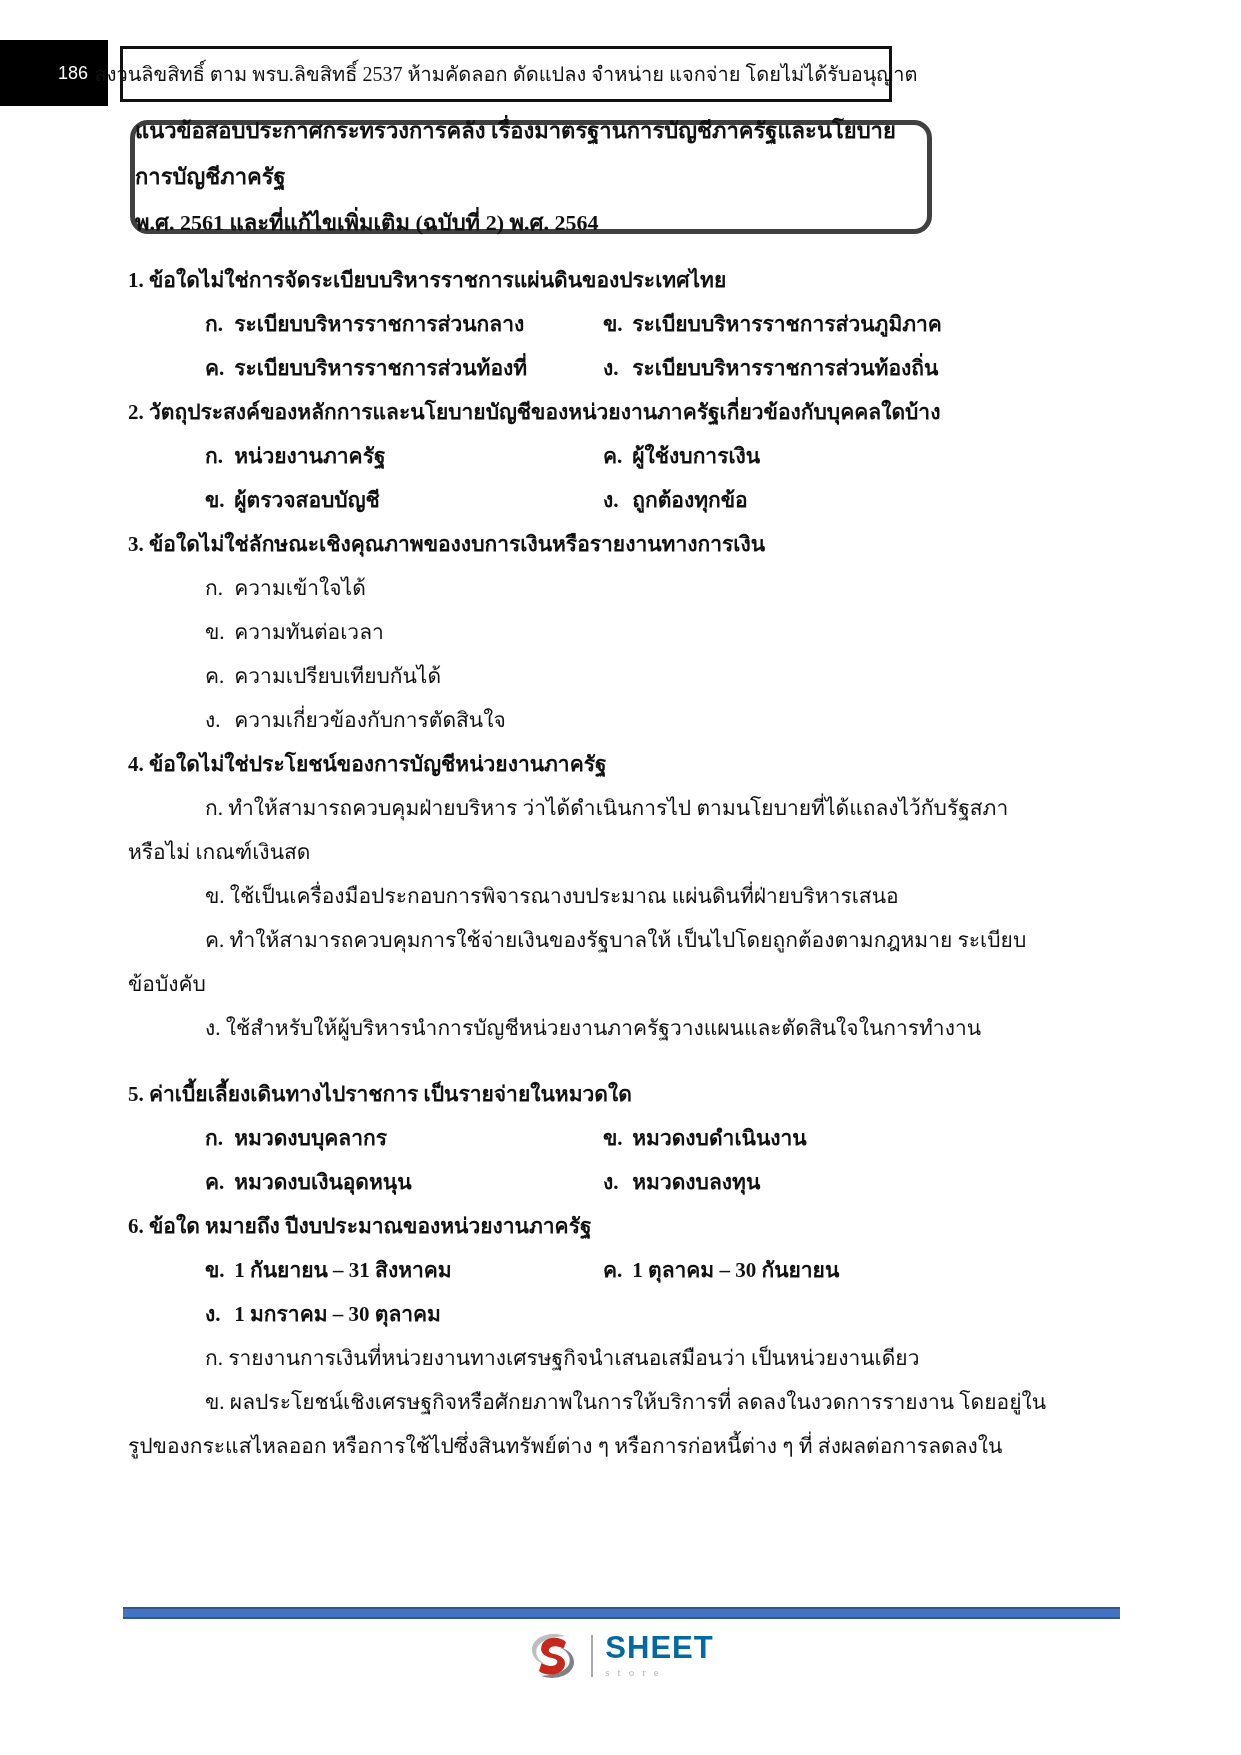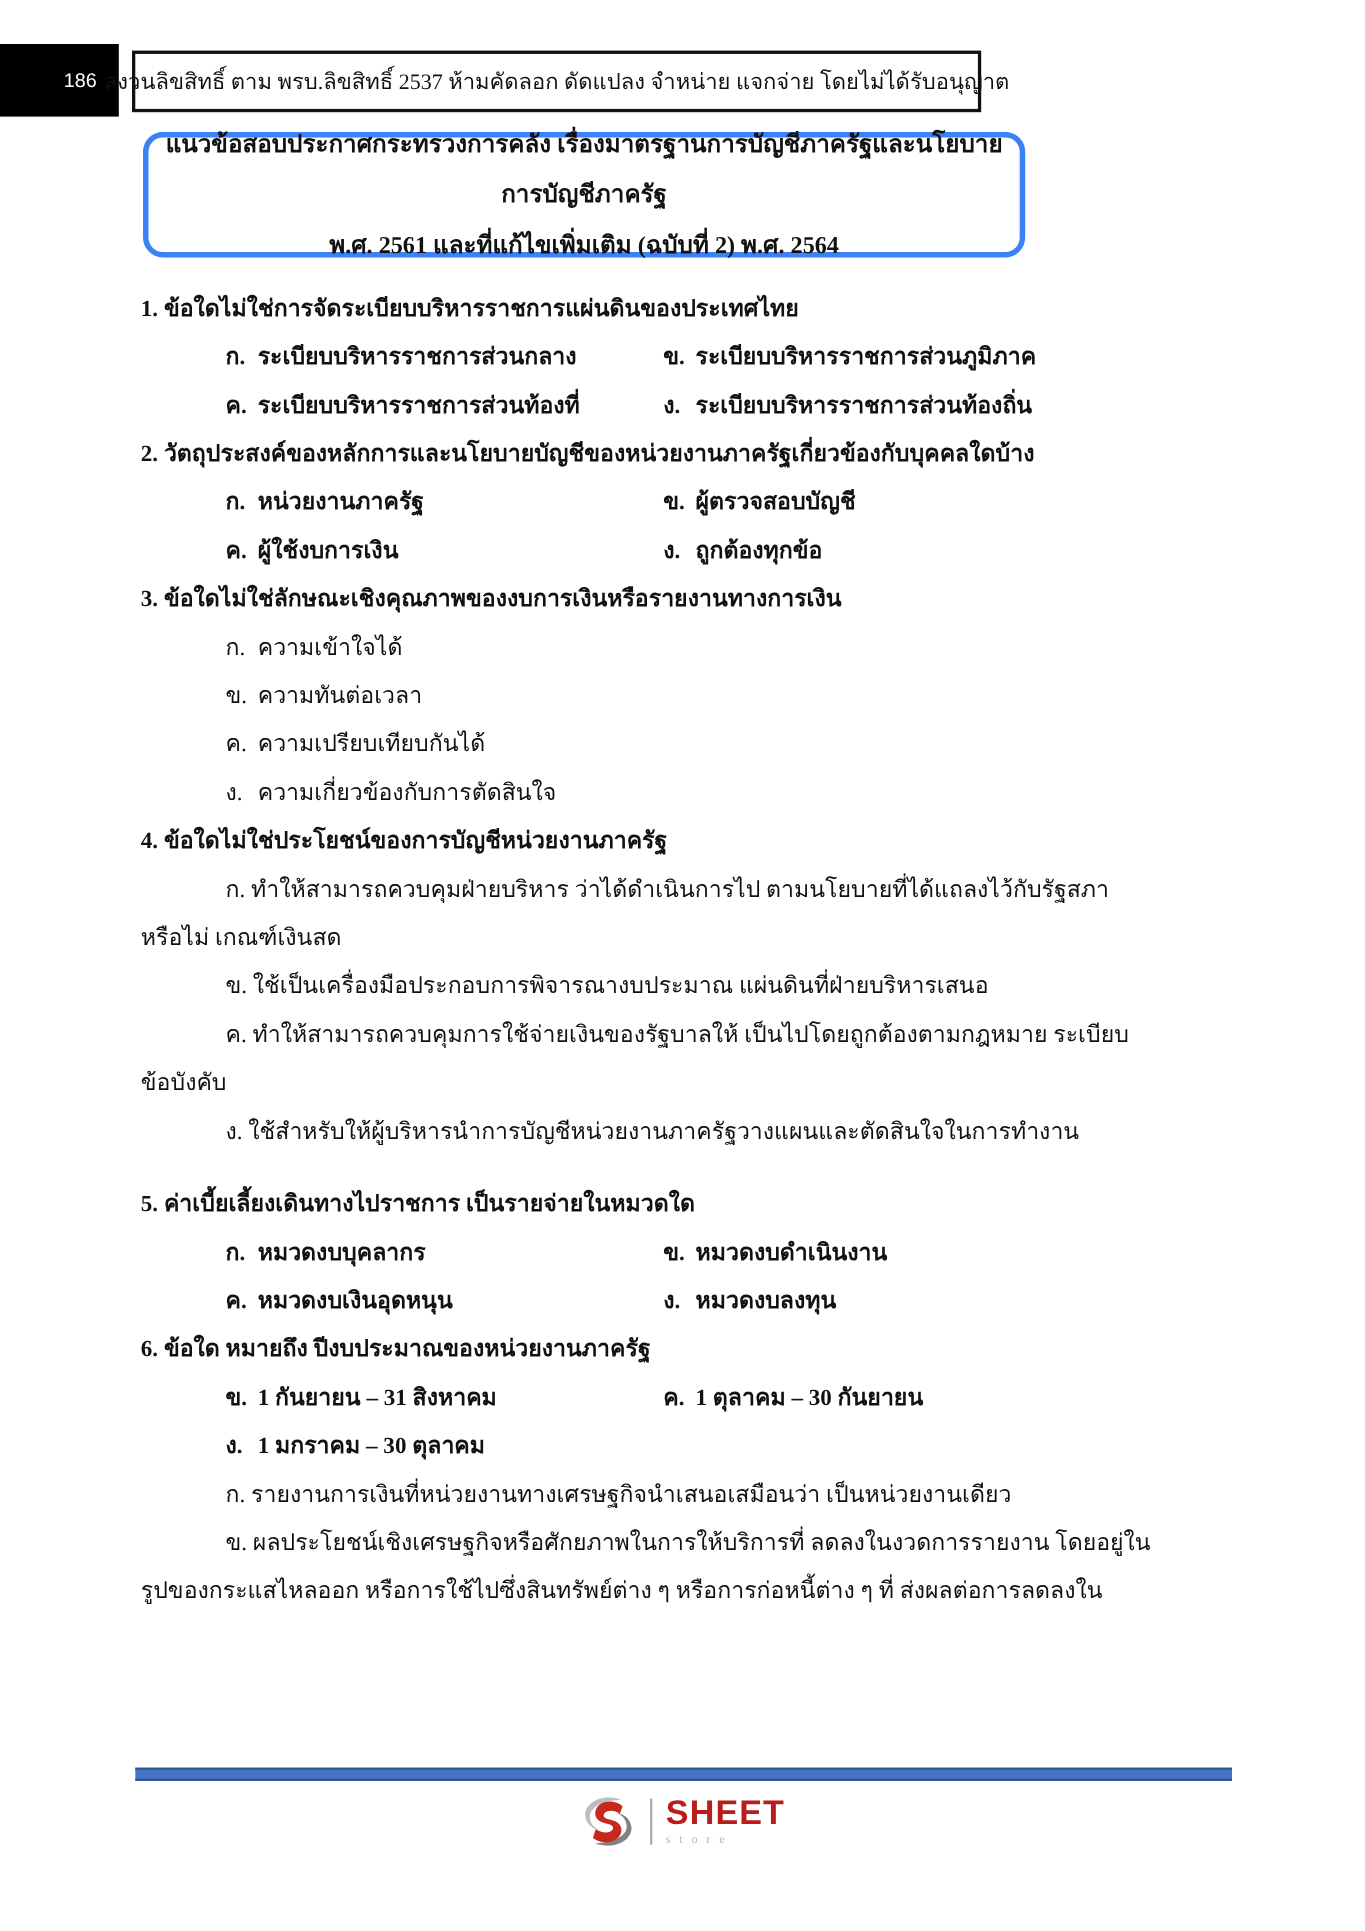--- a/index.html
+++ b/index.html
@@ -33,25 +33,24 @@
     box-sizing:border-box;
     display:flex; align-items:center; justify-content:center;
     font-size:20px;
     white-space:nowrap;
   }
   
   .title-box{
     position:absolute;
     left:130px; top:120px;
     width:802px; height:114px;
-    border:5px solid #3b82f6;
+    border:5px solid #404040;
     border-radius:18px;
     box-sizing:border-box;
     display:flex; flex-direction:column; justify-content:center;
-    text-align:center;
     font-weight:bold;
     font-size:22px;
     line-height:46px;
     background:#ffffff;
   }
   
   .questions{
     position:absolute;
     left:128px; top:258px;
     width:990px;
@@ -82,21 +81,21 @@
     width:1241px;
     display:flex; align-items:center; justify-content:center;
     gap:12px;
   }
   .logo-mark{width:52px; height:46px; flex:0 0 auto;}
   .logo-divider{width:2px; height:42px; background:#a7a9ac;}
   .logo-text{display:flex; flex-direction:column; align-items:flex-start;}
   .logo-name{
     font-family:"Liberation Sans","DejaVu Sans",sans-serif;
     font-weight:bold; font-size:31px; line-height:30px;
-    letter-spacing:1px; color:#b91c1c;
+    letter-spacing:1px; color:#0369a1;
   }
   .logo-sub{
     font-family:Liberation Serif, serif;
     font-size:11px; letter-spacing:8px; color:#b5b7ba; line-height:14px;
     margin-top:2px;
   }
 </style>
 </head>
 <body>
 
@@ -122,22 +121,22 @@
           <p class="choice cell"><span class="c-label">ก.</span> <span>ระเบียบบริหารราชการส่วนกลาง</span></p>
           <p class="choice cell"><span class="c-label">ข.</span> <span>ระเบียบบริหารราชการส่วนภูมิภาค</span></p>
           <p class="choice cell"><span class="c-label">ค.</span> <span>ระเบียบบริหารราชการส่วนท้องที่</span></p>
           <p class="choice cell"><span class="c-label">ง.</span> <span>ระเบียบบริหารราชการส่วนท้องถิ่น</span></p>
         </div>
       </div>
       <div class="question">
         <p class="q-head">2. วัตถุประสงค์ของหลักการและนโยบายบัญชีของหน่วยงานภาครัฐเกี่ยวข้องกับบุคคลใดบ้าง</p>
         <div class="choice-grid">
           <p class="choice cell"><span class="c-label">ก.</span> <span>หน่วยงานภาครัฐ</span></p>
+          <p class="choice cell"><span class="c-label">ค.</span> <span>ผู้ใช้งบการเงิน</span></p>
           <p class="choice cell"><span class="c-label">ข.</span> <span>ผู้ตรวจสอบบัญชี</span></p>
-          <p class="choice cell"><span class="c-label">ค.</span> <span>ผู้ใช้งบการเงิน</span></p>
           <p class="choice cell"><span class="c-label">ง.</span> <span>ถูกต้องทุกข้อ</span></p>
         </div>
       </div>
       <div class="question">
         <p class="q-head">3. ข้อใดไม่ใช่ลักษณะเชิงคุณภาพของงบการเงินหรือรายงานทางการเงิน</p>
         <p class="choice listed"><span class="c-label">ก.</span> <span>ความเข้าใจได้</span></p>
         <p class="choice listed"><span class="c-label">ข.</span> <span>ความทันต่อเวลา</span></p>
         <p class="choice listed"><span class="c-label">ค.</span> <span>ความเปรียบเทียบกันได้</span></p>
         <p class="choice listed"><span class="c-label">ง.</span> <span>ความเกี่ยวข้องกับการตัดสินใจ</span></p>
       </div>

